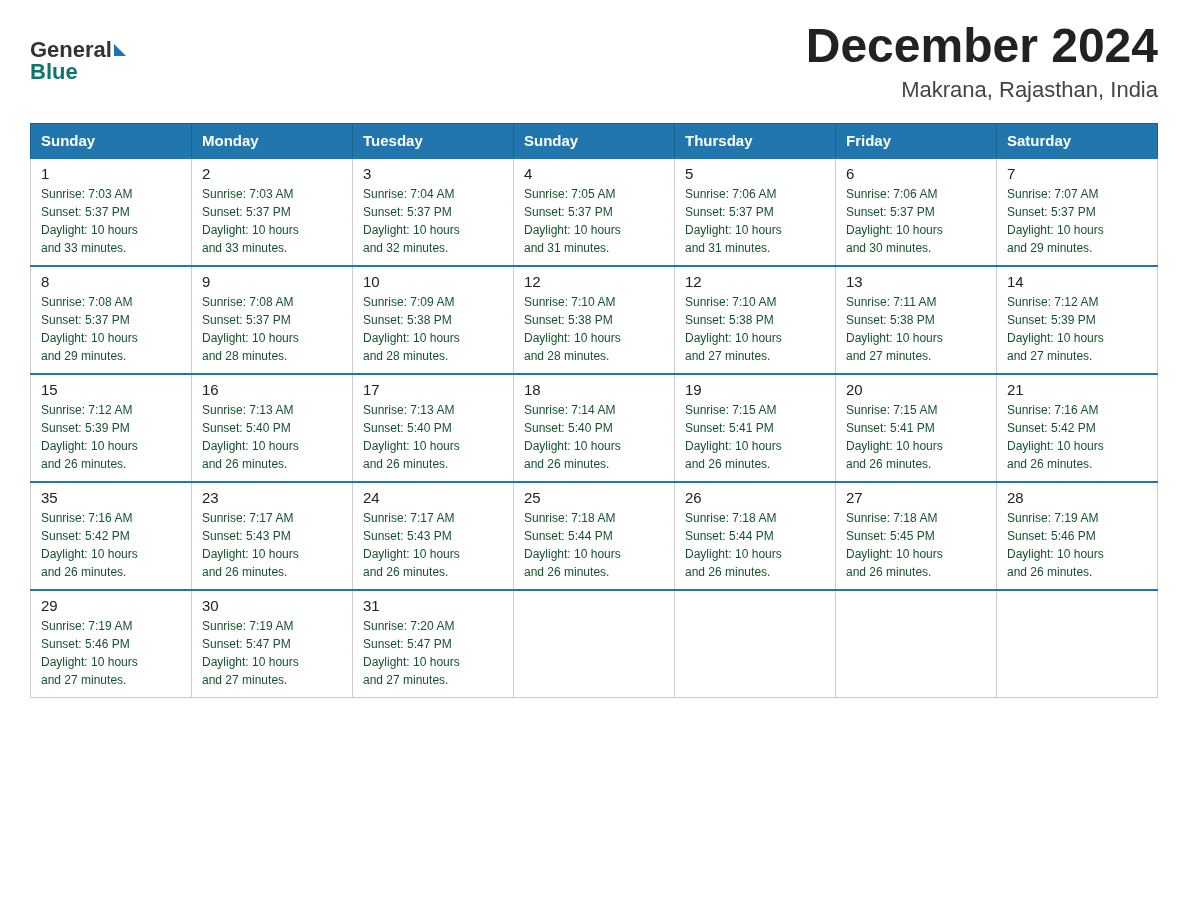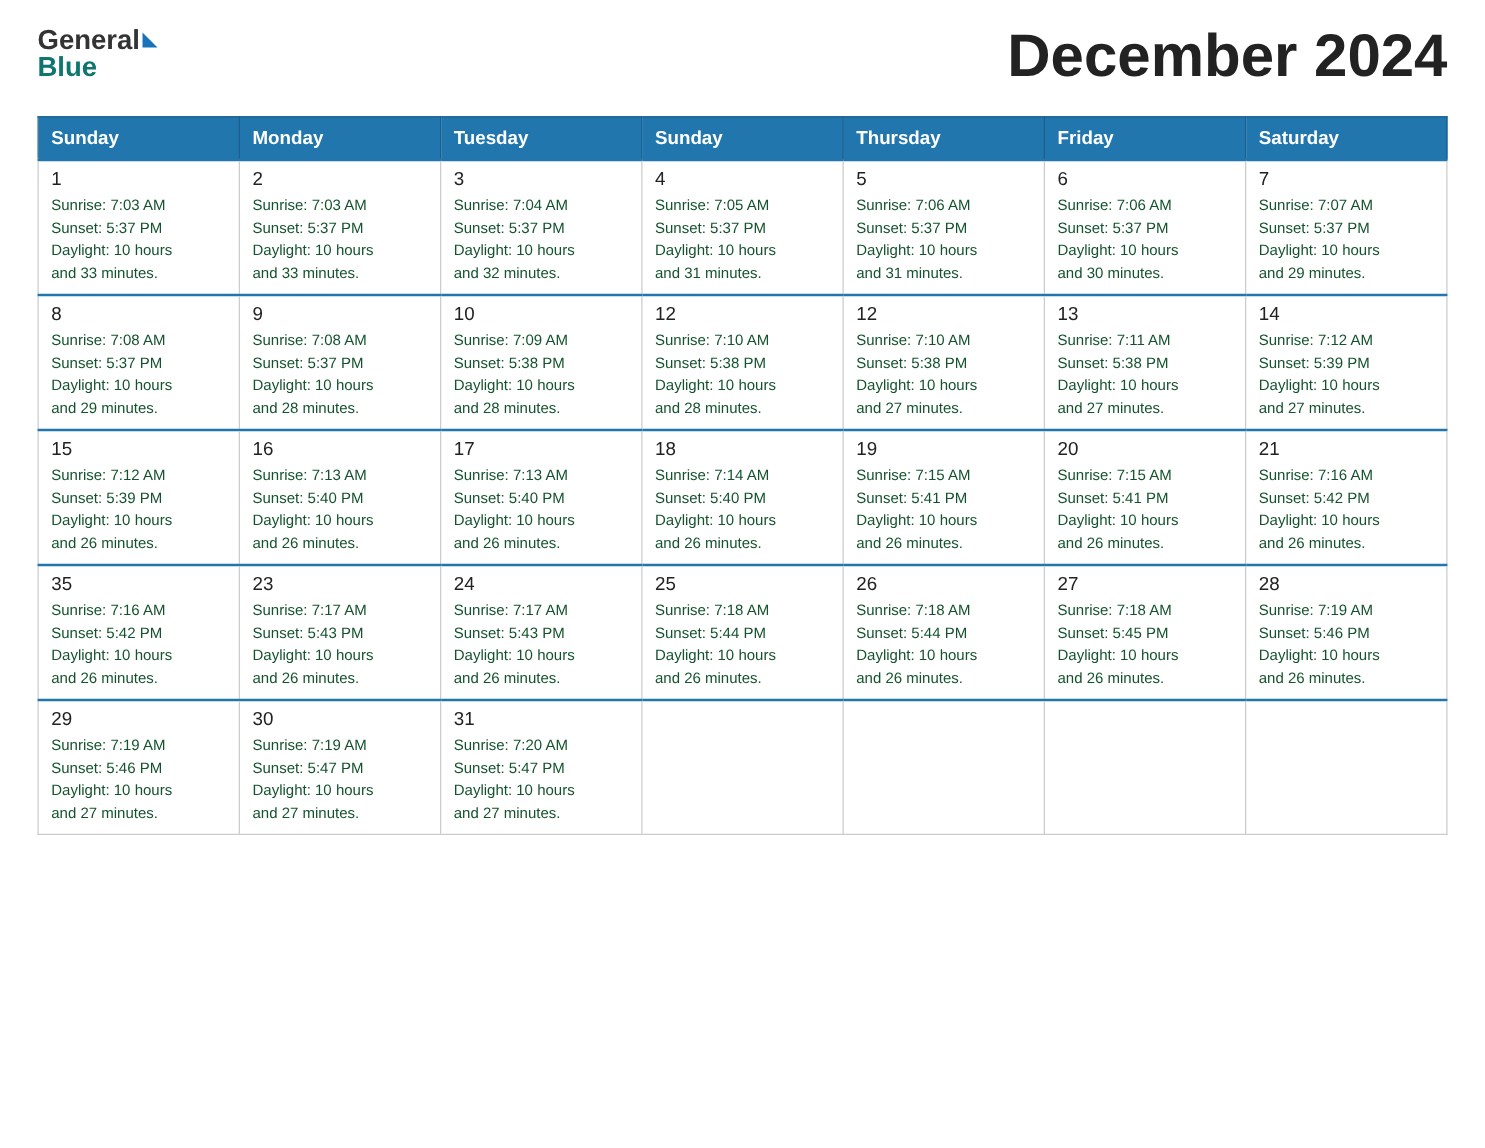--- a/index.html
+++ b/index.html
@@ -6,21 +6,21 @@
     body {
       font-family: Arial, sans-serif;
       background: #ffffff;
       padding: 20px 30px;
       width: 1188px;
       min-height: 918px;
     }
     .header {
       display: flex;
       justify-content: space-between;
-      align-items: flex-start;
+      align-items: center;
       margin-bottom: 20px;
     }
     .logo {
       display: flex;
       align-items: center;
       gap: 0;
     }
     .logo-text {
       font-size: 22px;
       font-weight: bold;
@@ -104,20 +104,21 @@
         <span class="logo-text">General</span>
         <span class="logo-triangle"></span>
       </div>
       <div style="display:flex;align-items:center;margin-top:-2px;">
         <span class="logo-text" style="color:#0f766e;font-size:22px;">Blue</span>
       </div>
     </div>
   </div>
   <div class="title-area">
     <div class="month-title">December 2024</div>
+    <div class="location">Makrana, Rajasthan, India</div>
   </div>
 </div>
 
 <table class="calendar">
   <thead>
     <tr>
     <th>Sunday</th>
         <th>Monday</th>
         <th>Tuesday</th>
         <th>Sunday</th>

